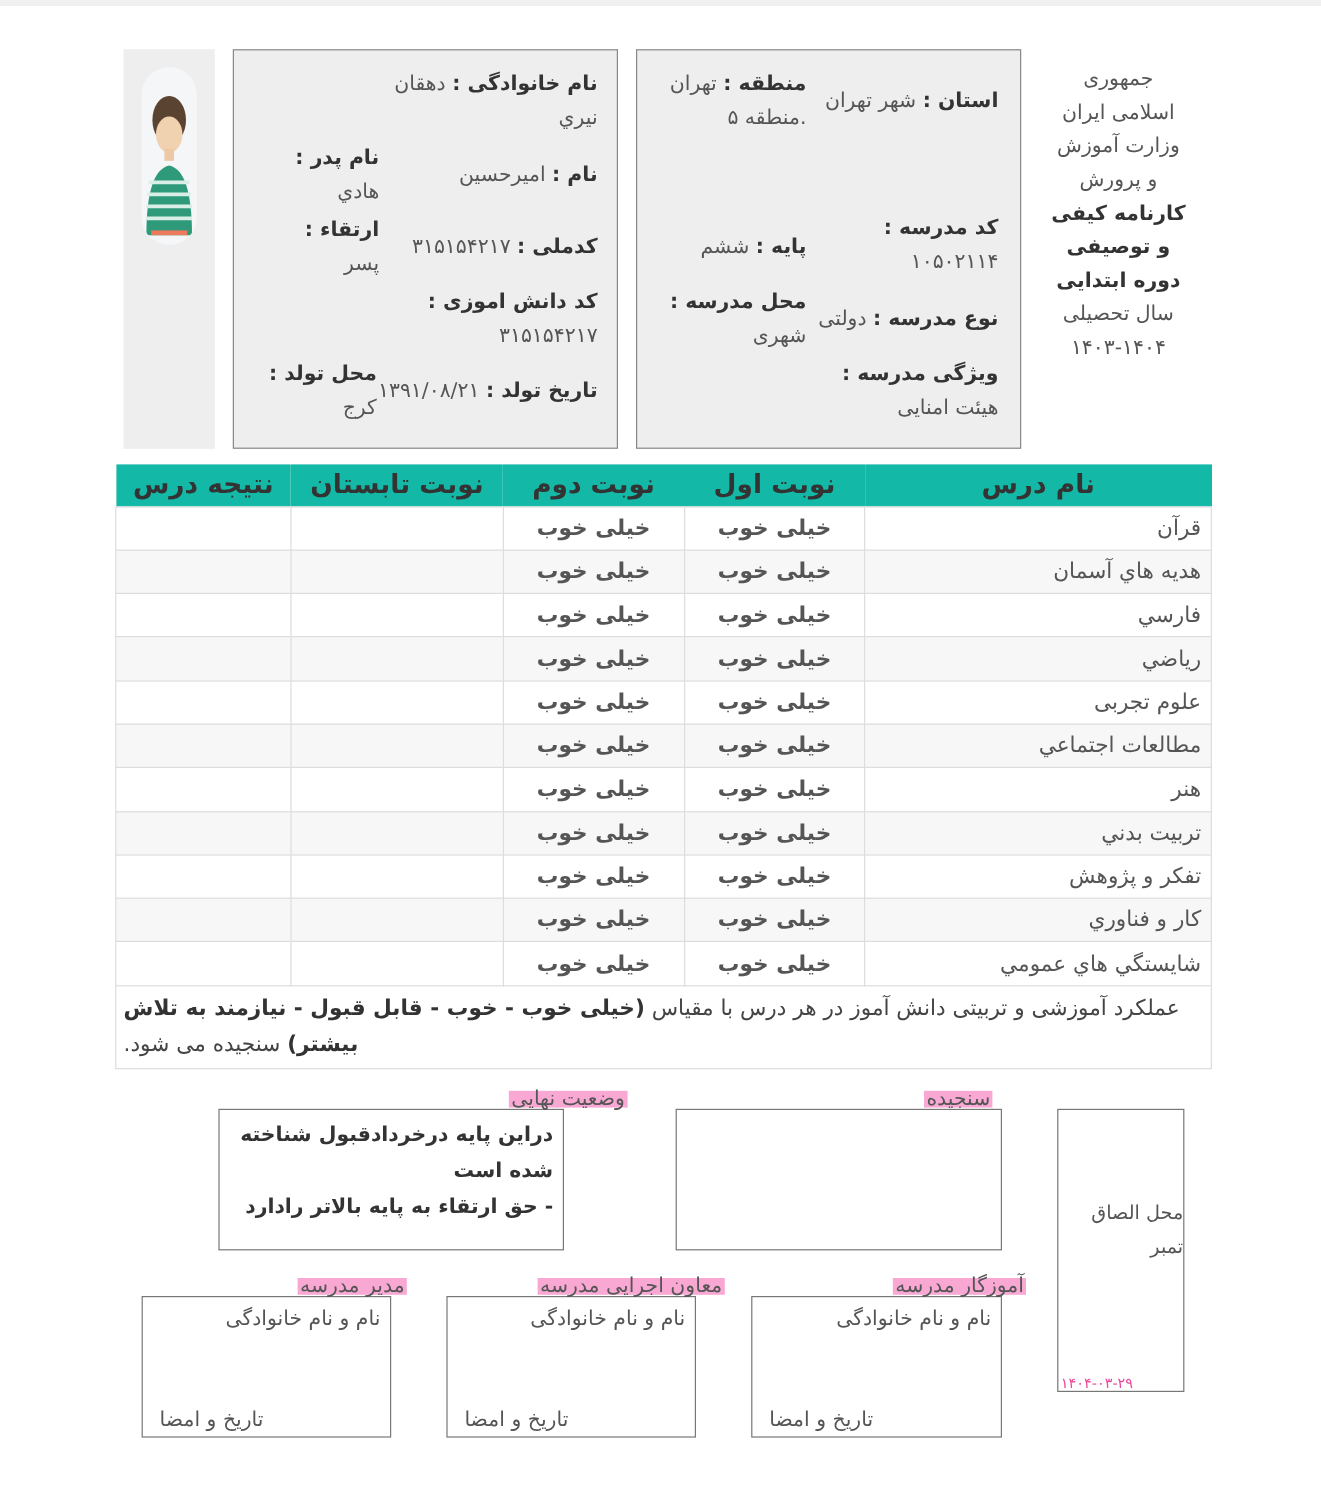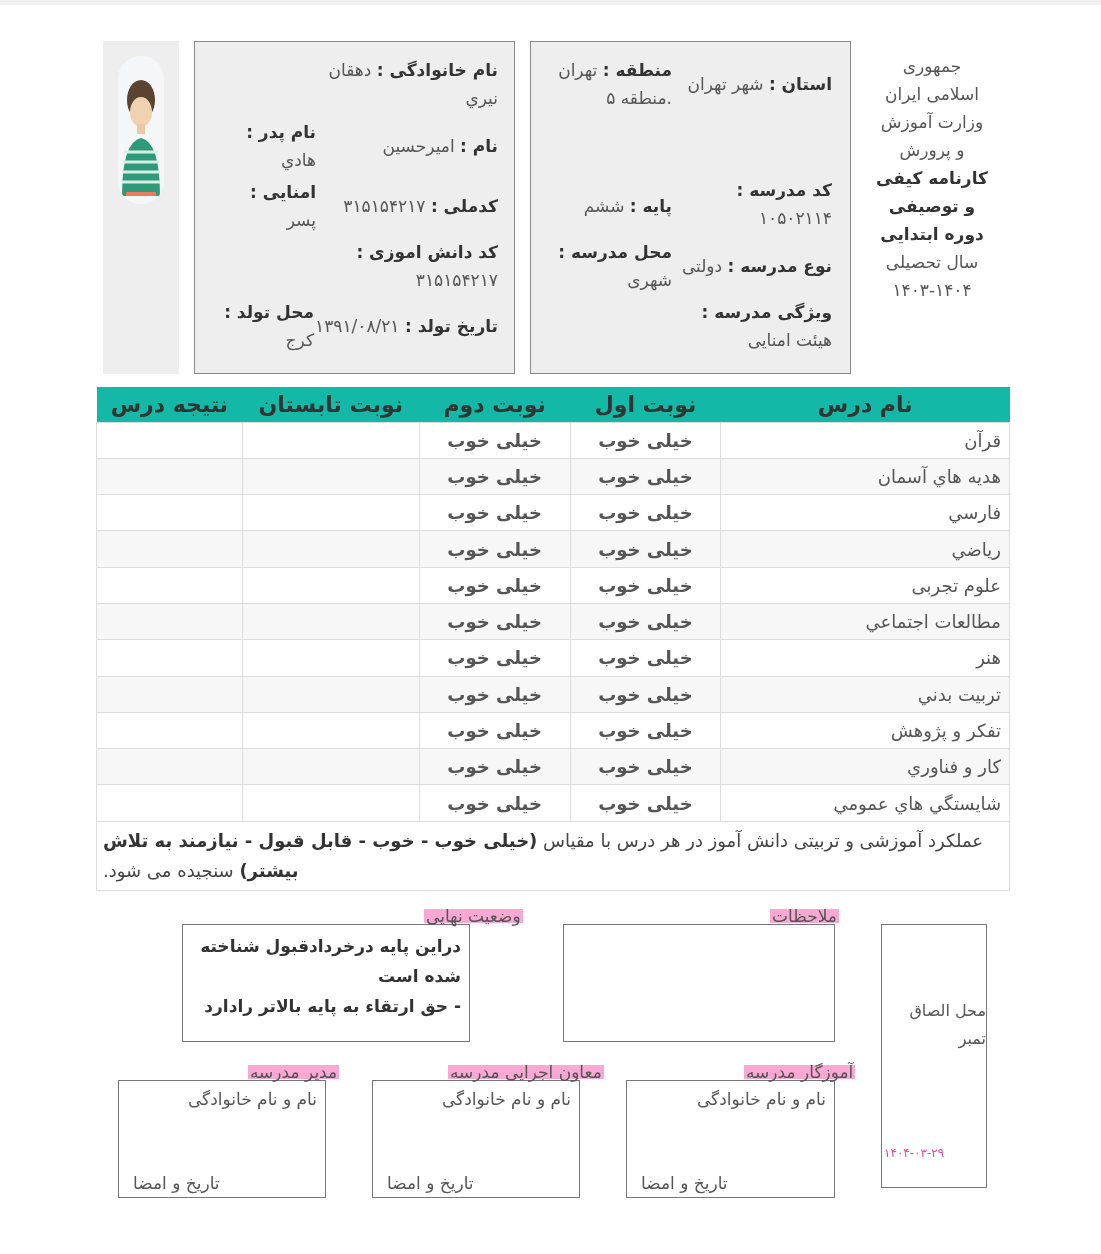--- a/index.html
+++ b/index.html
@@ -128,21 +128,21 @@
     </div>
     <div class="field" style="right:16px; top:90px;">
       <span class="k">نام :</span>
       <span>امیرحسین</span>
     </div>
     <div class="field" style="right:198px; top:76px;">
       <span class="k">نام پدر :</span><br>
       <span>هادي</span>
     </div>
     <div class="field" style="right:198px; top:136px;">
-      <span class="k">امنایی :</span><br>
+      <span class="k">ارتقاء :</span><br>
       <span>پسر</span>
     </div>
     <div class="field" style="right:16px; top:150px;">
       <span class="k">کدملی :</span>
       <span>۳۱۵۱۵۴۲۱۷</span>
     </div>
     <div class="field" style="right:16px; top:196px;">
       <span class="k">کد دانش اموزی :</span><br>
       <span>۳۱۵۱۵۴۲۱۷</span>
     </div>
@@ -273,23 +273,23 @@
 
   <div class="framed" style="left:182px; top:924px; width:288px; height:118px;">
     <div class="final-text">
       <div>دراین پایه درخردادقبول شناخته شده است</div>
       <div>- حق ارتقاء به پایه بالاتر رادارد</div>
     </div>
   </div>
   <div class="legend" style="left:424px; top:909px;">وضعیت نهایی</div>
 
   <div class="framed" style="left:563px; top:924px; width:272px; height:118px;"></div>
-  <div class="legend" style="left:770px; top:909px;">ملاحظات</div>
-
-  <div class="framed" style="left:881px; top:924px; width:106px; height:264px;">
+  <div class="legend" style="left:770px; top:909px;">سنجیده</div>
+
+  <div class="framed" style="left:881px; top:924px; width:106px; height:236px;">
     <div class="stamp-text">
       <div>محل الصاق</div>
       <div>تمبر</div>
     </div>
   </div>
   <div class="date-bottom">۱۴۰۴-۰۳-۲۹</div>
 
   <div class="framed" style="left:626px; top:1080px; width:209px; height:118px;">
     <div class="sig-name">نام و نام خانوادگی</div>
     <div class="sig-date">تاریخ و امضا</div>

